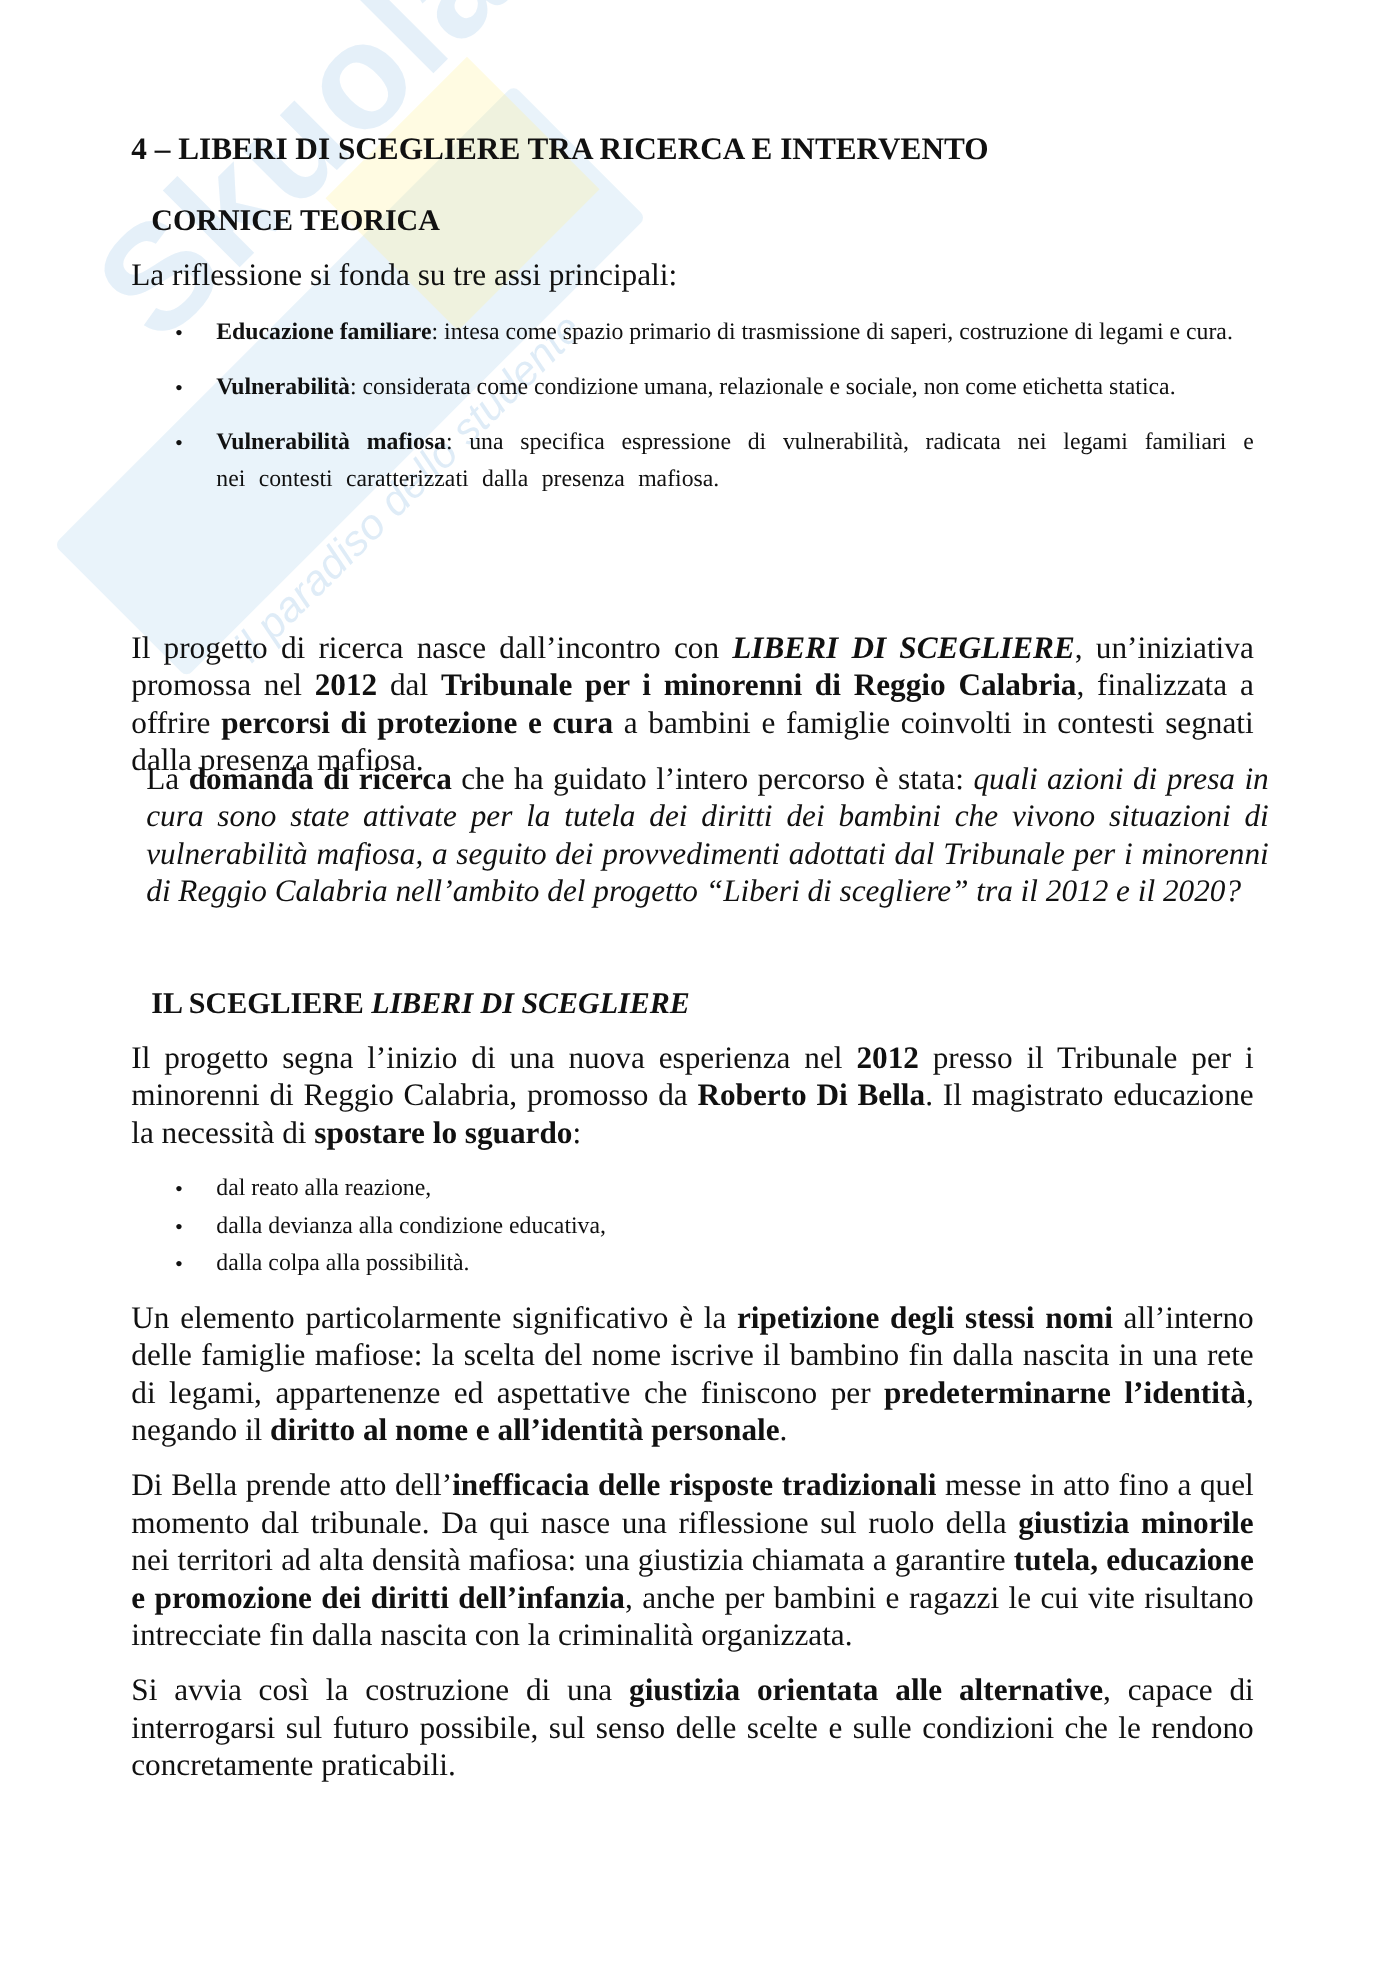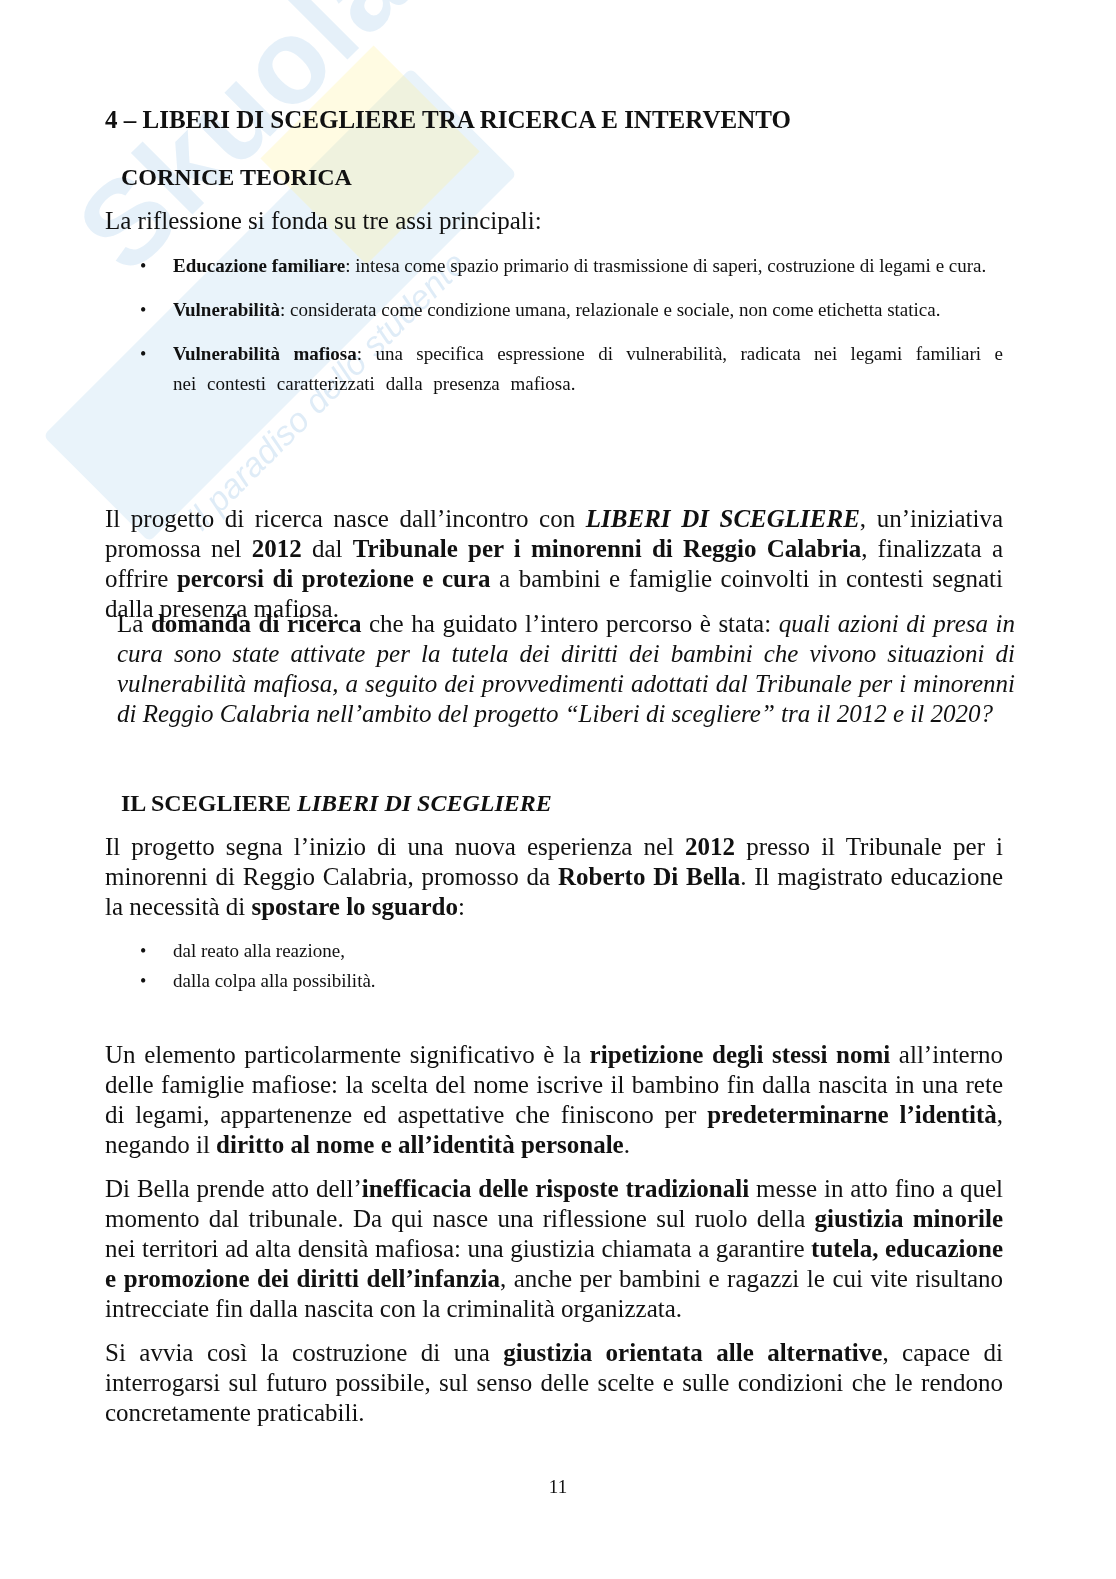--- a/index.html
+++ b/index.html
@@ -78,31 +78,31 @@
     <div class="h2" style="top:790px;">
       <span>IL SCEGLIERE </span><i>LIBERI DI SCEGLIERE</i>
     </div>
 
     <div class="p" style="top:832px;">
       <span>Il progetto segna l’inizio di una nuova esperienza nel </span><b>2012</b><span> presso il Tribunale per i minorenni di Reggio Calabria, promosso da </span><b>Roberto Di Bella</b><span>. Il magistrato educazione la necessità di </span><b>spostare lo sguardo</b><span>:</span>
     </div>
 
     <ul class="bullets bl-tight" style="top:936px;">
       <li>dal reato alla reazione,</li>
+      <li>dalla devianza alla condizione educativa,</li>
       <li>dalla colpa alla possibilità.</li>
     </ul>
 
     <div class="p" style="top:1040px;">
       <span>Un elemento particolarmente significativo è la </span><b>ripetizione degli stessi nomi</b><span> all’interno delle famiglie mafiose: la scelta del nome iscrive il bambino fin dalla nascita in una rete di legami, appartenenze ed aspettative che finiscono per </span><b>predeterminarne l’identità</b><span>, negando il </span><b>diritto al nome e all’identità personale</b><span>.</span>
     </div>
 
     <div class="p" style="top:1174px;">
       <span>Di Bella prende atto dell’</span><b>inefficacia delle risposte tradizionali</b><span> messe in atto fino a quel momento dal tribunale. Da qui nasce una riflessione sul ruolo della </span><b>giustizia minorile</b><span> nei territori ad alta densità mafiosa: una giustizia chiamata a garantire </span><b>tutela, educazione e promozione dei diritti dell’infanzia</b><span>, anche per bambini e ragazzi le cui vite risultano intrecciate fin dalla nascita con la criminalità organizzata.</span>
     </div>
 
     <div class="p" style="top:1338px;">
       <span>Si avvia così la costruzione di una </span><b>giustizia orientata alle alternative</b><span>, capace di interrogarsi sul futuro possibile, sul senso delle scelte e sulle condizioni che le rendono concretamente praticabili.</span>
     </div>
 
   </div>
 
-  <div class="pagenum">11</div>
 </div>
 
 </body></html>

